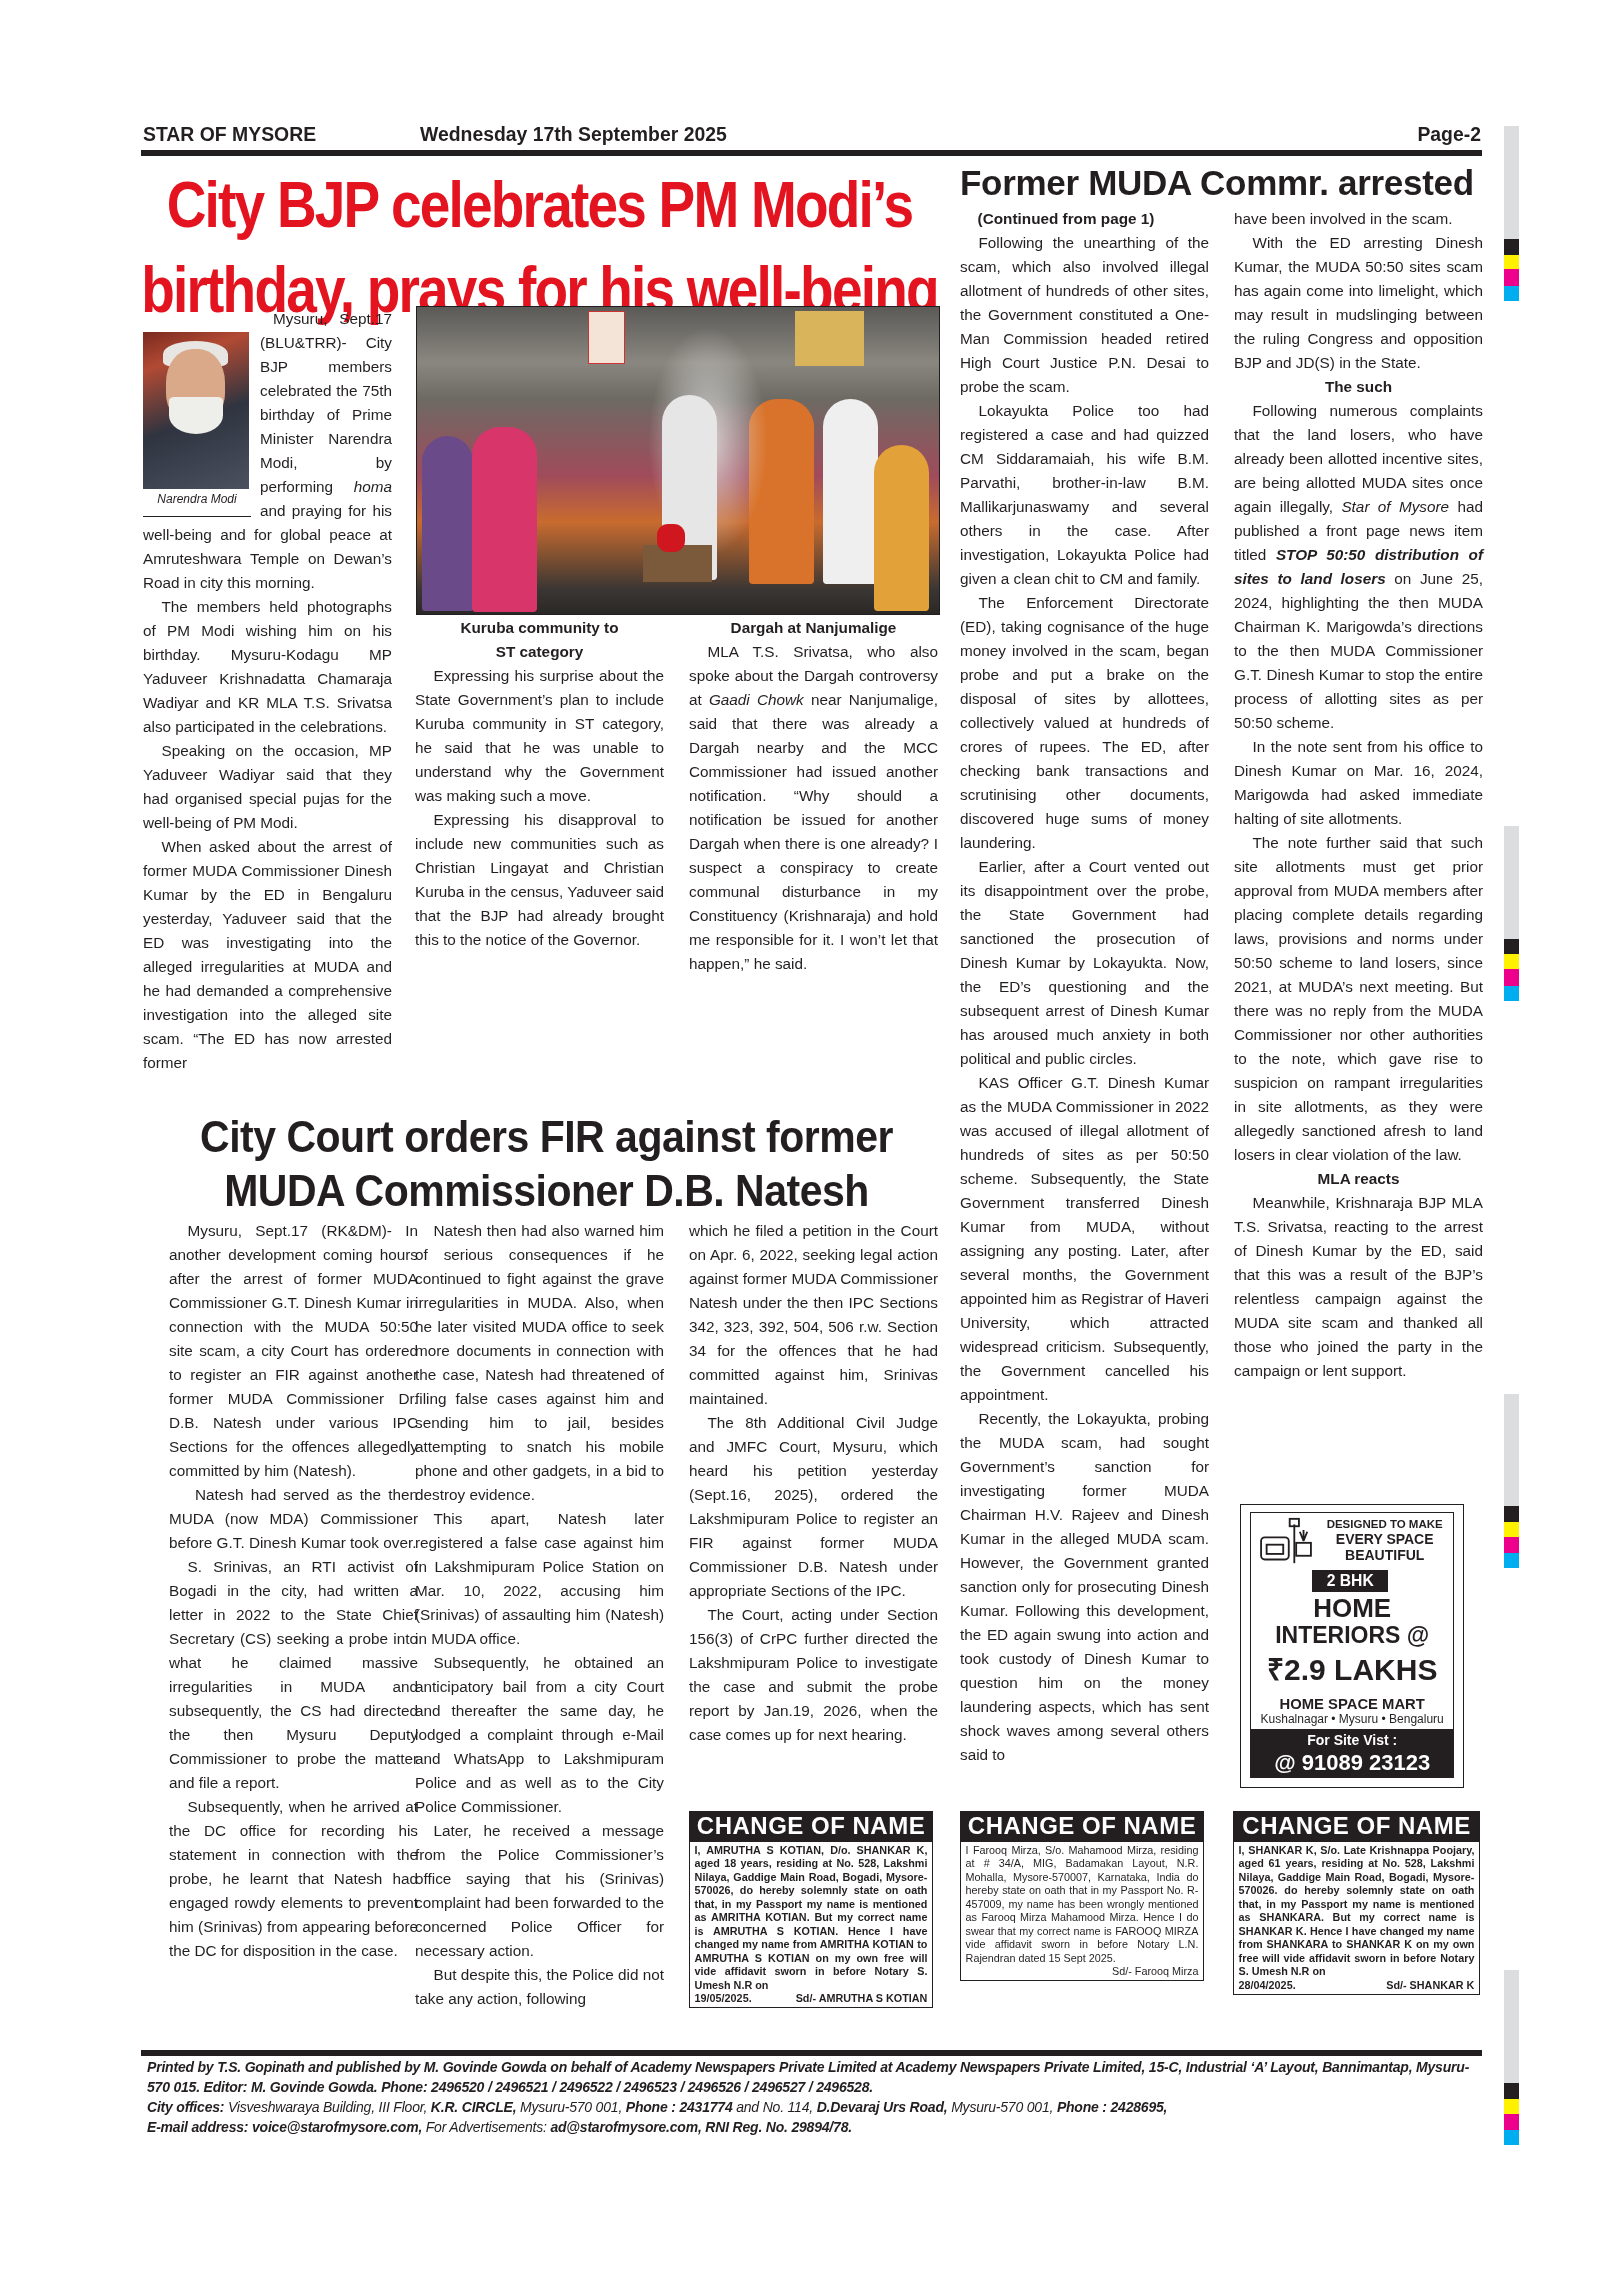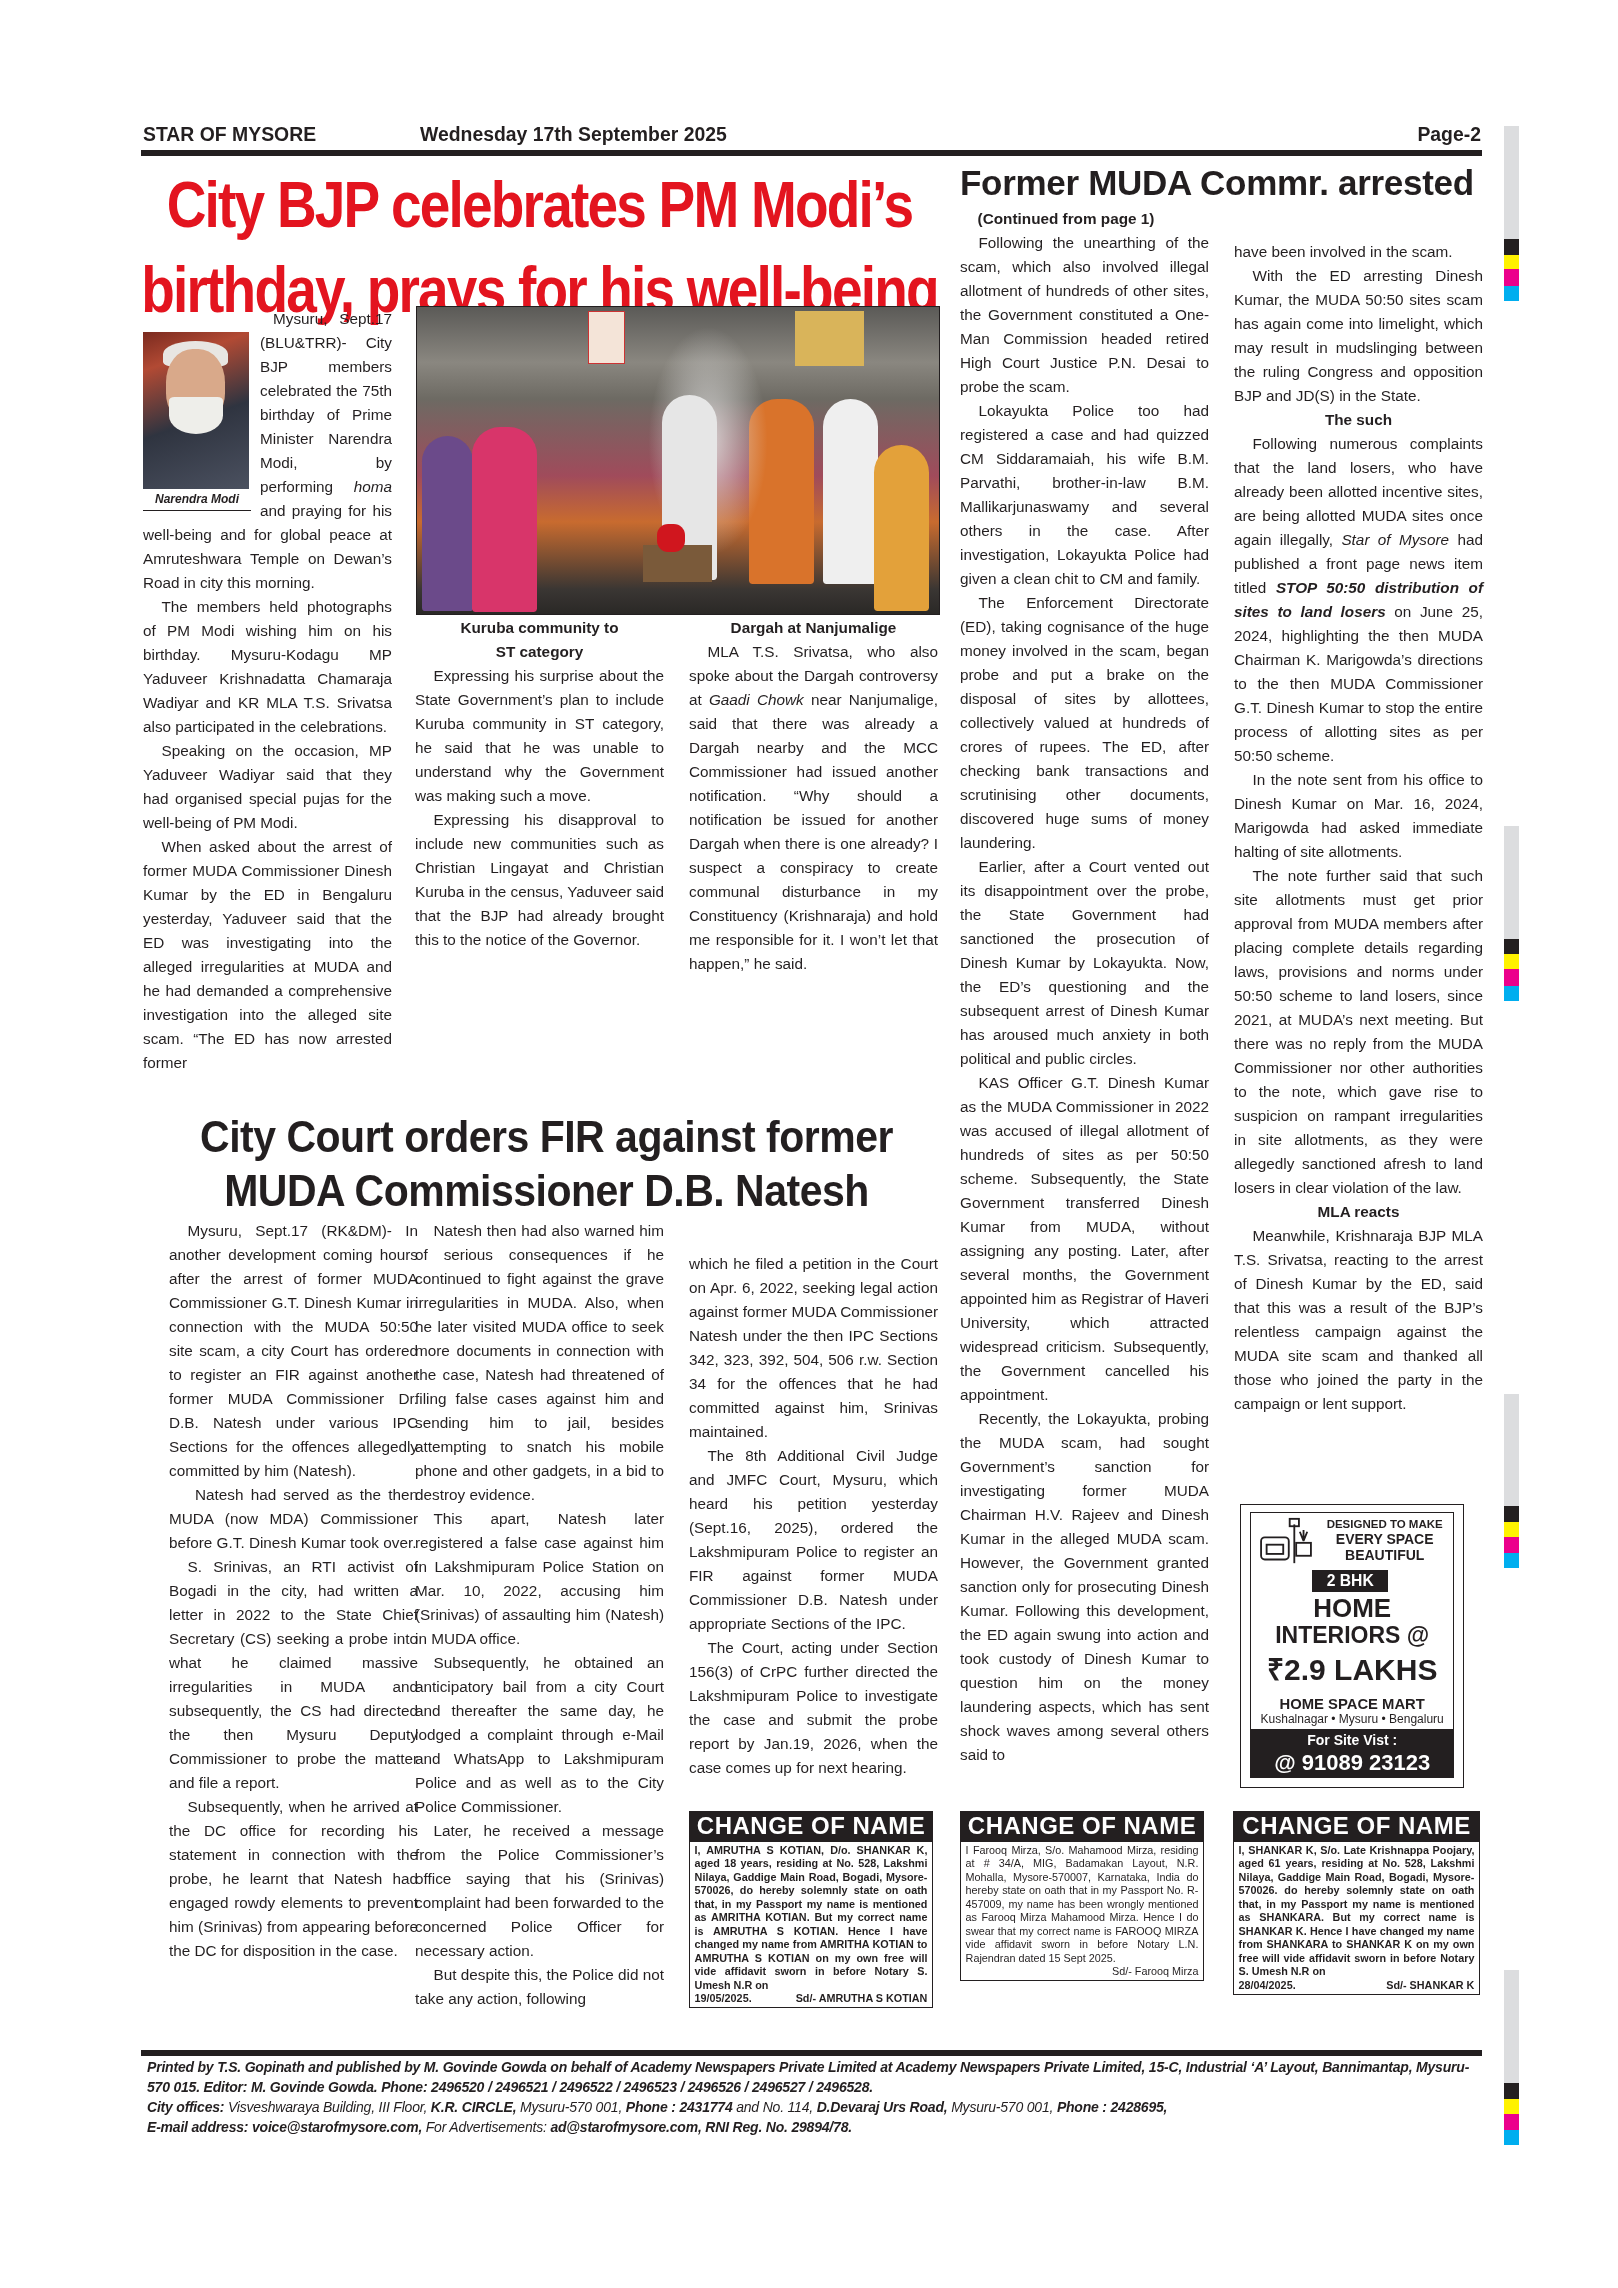--- a/index.html
+++ b/index.html
@@ -7,29 +7,29 @@
   .abs { position:absolute; }
   .masthead { left:143px; top:123px; width:1338px; height:28px; font-family:"Liberation Sans", sans-serif; font-weight:bold; font-size:19.4px; }
   .masthead .paper { position:absolute; left:0; top:0; }
   .masthead .date { position:absolute; left:277px; top:0; }
   .masthead .page { position:absolute; right:0; top:0; }
   .rule-top { left:141px; top:150px; width:1341px; height:5.5px; background:#231f20; }
   .headline-red { left:138px; top:162px; width:803px; text-align:center; color:#e3141f; font-family:"Liberation Sans", sans-serif; font-weight:bold; font-size:55px; line-height:72px; letter-spacing:-1.8px; transform:scaleY(1.18); transform-origin:top; }
   .headline-muda { left:960px; top:162px; width:526px; font-weight:bold; font-size:35px; line-height:41px; letter-spacing:-0.3px; }
   .col { font-size:15.3px; line-height:24px; text-align:justify; hyphens:none; }
   .col p { margin:0; text-indent:18.5px; }
-  .col p.noind { text-indent:0;margin-top:33px; }
+  .col p.noind { text-indent:0; }
   .col .sub { font-weight:bold; text-align:center; text-indent:0; }
   .col i { font-style:italic; }
   .col b.bi { font-weight:bold; font-style:italic; }
   .modi-photo { left:143px; top:332px; width:106px; height:157px; background:linear-gradient(160deg,#7a2a1f 0%, #b24a34 20%, #2f3440 55%, #4b5160 100%); }
   .modi-face { position:absolute; left:23px; top:16.6px; width:59px; height:74px; border-radius:45% 45% 40% 40%; background:#d9a98a; }
   .modi-hair { position:absolute; left:20px; top:9.2px; width:65px; height:26px; border-radius:50% 50% 20% 20%; background:#e8e6e2; }
   .modi-beard { position:absolute; left:26px; top:65px; width:54px; height:37px; border-radius:10% 10% 50% 50%; background:#eeeeea; }
-  .modi-caption { left:143px; top:492px; width:108px; font-size:12px; font-weight:bold; font-style:italic; text-align:center; border-bottom:1.8px solid #231f20; padding-bottom:4px; }
+  .modi-caption { left:143px; top:492px; width:108px; font-size:12px; font-weight:normal; font-style:italic; text-align:center; border-bottom:1.8px solid #231f20; padding-bottom:10px; }
   .main-photo { left:416px; top:306px; width:522px; height:307px; border:1.8px solid #231f20; background:linear-gradient(180deg,#5b5a57 0%, #8a8780 18%, #6d6a63 30%, #a04b5b 55%, #c86b2f 70%, #3a3633 92%, #2a2826 100%); overflow:hidden; }
   .main-photo .smoke { position:absolute; left:231px; top:18.5px; width:120px; height:231px; background:radial-gradient(ellipse at center, rgba(230,230,230,0.85), rgba(230,230,230,0) 70%); }
   .main-photo .orange { position:absolute; left:332px; top:92px; width:65px; height:185px; background:#d9732b; border-radius:28px 28px 3.7px 3.7px; }
   .main-photo .saffron { position:absolute; left:457px; top:138px; width:55px; height:166px; background:#e3a13a; border-radius:28px 28px 3.7px 3.7px; }
   .main-photo .pink { position:absolute; left:55px; top:120px; width:65px; height:185px; background:#d8356a; border-radius:28px 28px 3.7px 3.7px; }
   .main-photo .purple { position:absolute; left:4.6px; top:129px; width:51px; height:175px; background:#6b4a8a; border-radius:28px 28px 3.7px 3.7px; }
   .main-photo .white { position:absolute; left:245px; top:88px; width:55px; height:185px; background:#e6e6e6; border-radius:28px 28px 3.7px 3.7px; }
   .main-photo .white2 { position:absolute; left:406px; top:92px; width:55px; height:185px; background:#efefef; border-radius:28px 28px 3.7px 3.7px; }
   .main-photo .poster { position:absolute; left:171px; top:3.7px; width:35px; height:51px; background:#f4e4d8; border:1.8px solid #c33; }
   .main-photo .banner { position:absolute; left:378px; top:3.7px; width:69px; height:55px; background:#d9b45a; }

